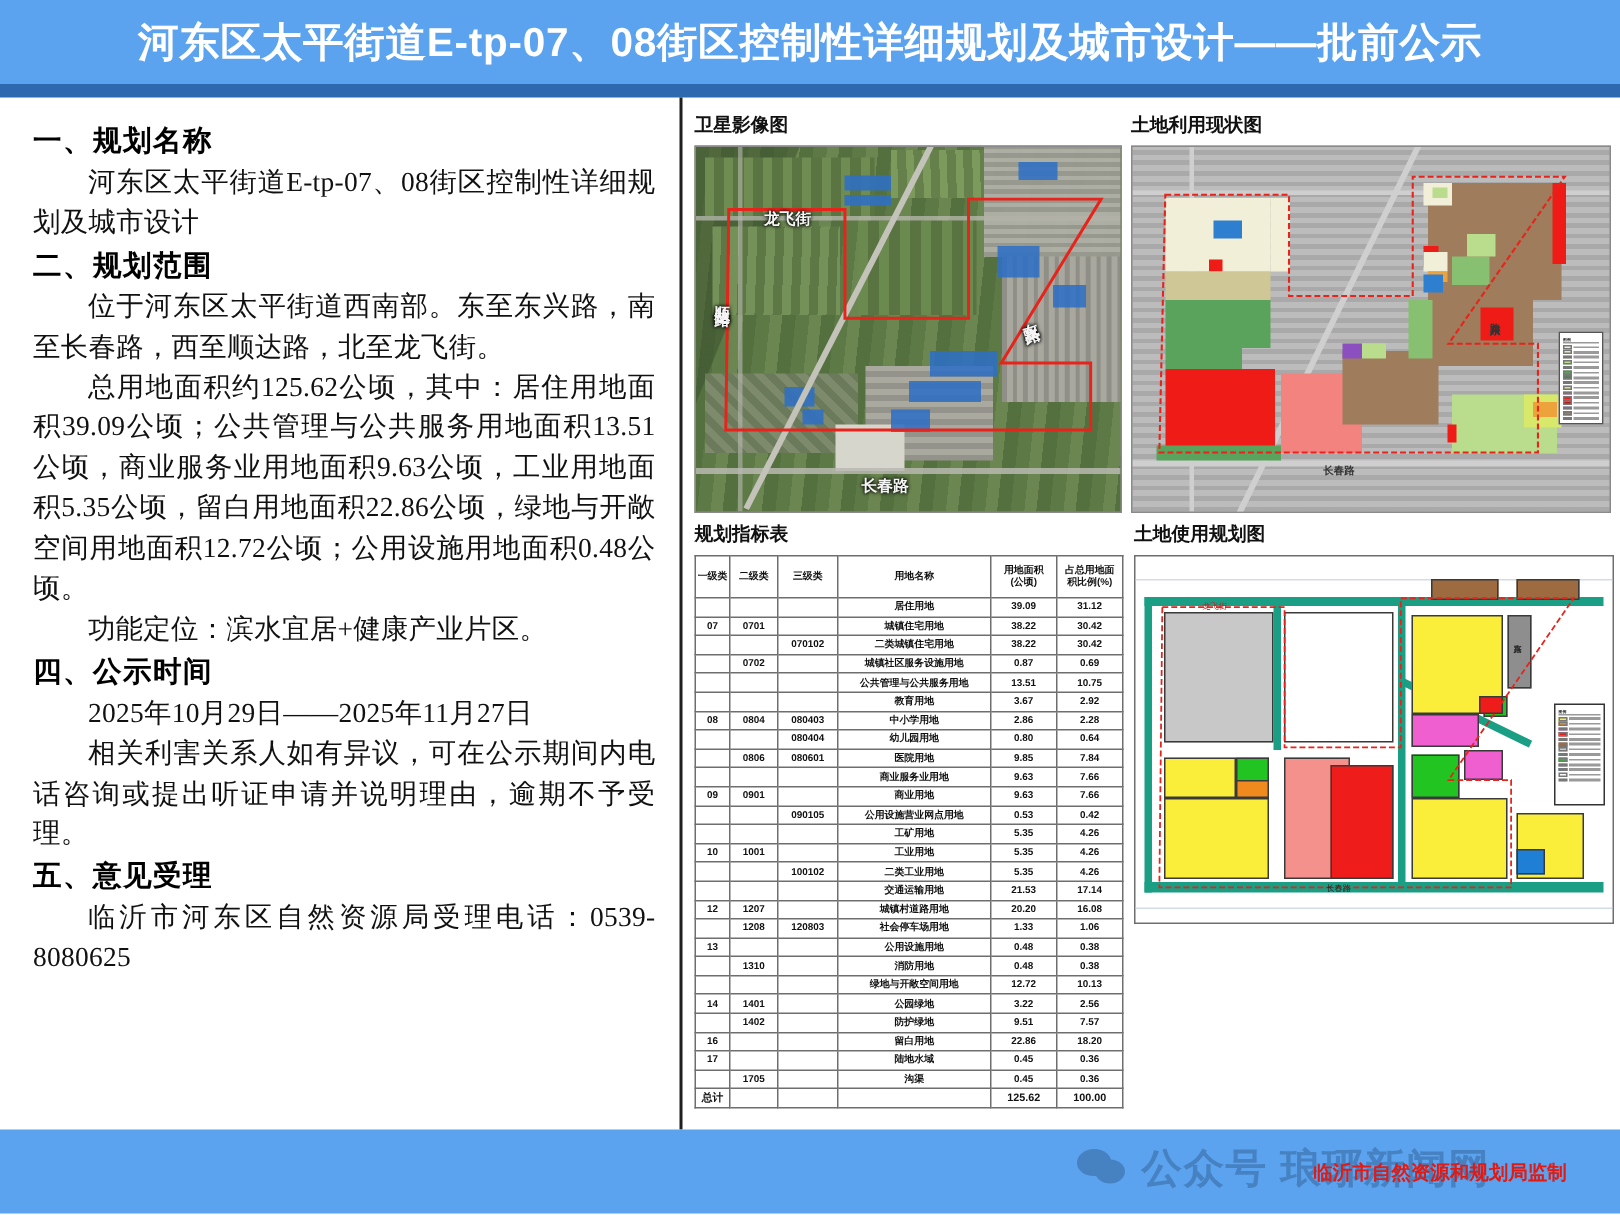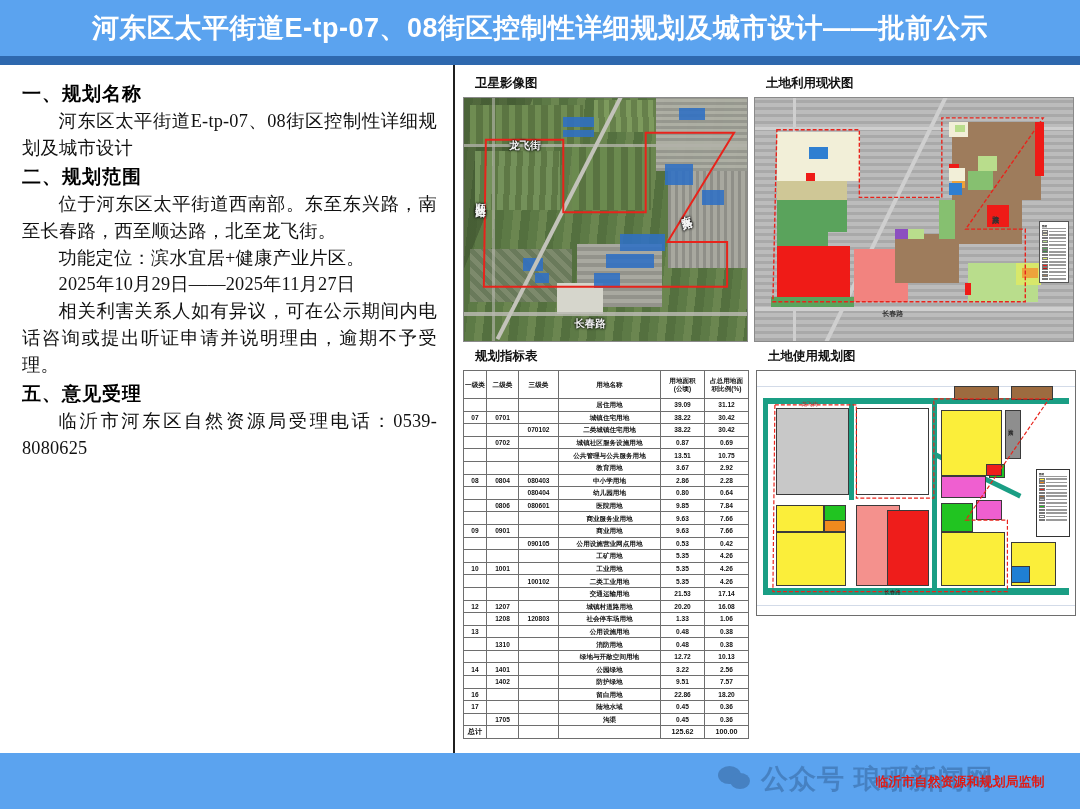--- a/index.html
+++ b/index.html
@@ -51,21 +51,20 @@
   
   .right-col{
     width:623px; height:688px;
     position:relative;
     padding:10px 8px 0 8px;
   }
   .panel-title{
     font-family:"Liberation Sans","DejaVu Sans",sans-serif;
     font-size:12.5px; font-weight:bold; color:#111;
     margin-bottom:5px;
-    margin-left:12px;
   }
   .row-top{ display:flex; gap:6px; }
   .cell-sat{ width:287px; }
   .cell-land{ width:322px; }
   .row-bottom{ display:flex; gap:6px; margin-top:6px; }
   .cell-table{ width:287px; }
   .cell-plan{ width:322px; }
 
   
   .sat-map{
@@ -284,22 +283,24 @@
 <div class="main">
 
   <div class="left-col">
 
     <div class="sec-head">一、规划名称</div>
     <div class="para">河东区太平街道E-tp-07、08街区控制性详细规划及城市设计</div>
 
     <div class="sec-head">二、规划范围</div>
     <div class="para">位于河东区太平街道西南部。东至东兴路，南至长春路，西至顺达路，北至龙飞街。</div>
 
+    <div class="para">总用地面积约125.62公顷，其中：居住用地面积39.09公顷；公共管理与公共服务用地面积13.51公顷，商业服务业用地面积9.63公顷，工业用地面积5.35公顷，留白用地面积22.86公顷，绿地与开敞空间用地面积12.72公顷；公用设施用地面积0.48公顷。</div>
     <div class="para">功能定位：滨水宜居+健康产业片区。</div>
 
+    <div class="sec-head">四、公示时间</div>
     <div class="para">2025年10月29日——2025年11月27日</div>
     <div class="para">相关利害关系人如有异议，可在公示期间内电话咨询或提出听证申请并说明理由，逾期不予受理。</div>
 
     <div class="sec-head">五、意见受理</div>
     <div class="para">临沂市河东区自然资源局受理电话：0539-8080625</div>
 
   </div>
 
   <div class="right-col">
 

